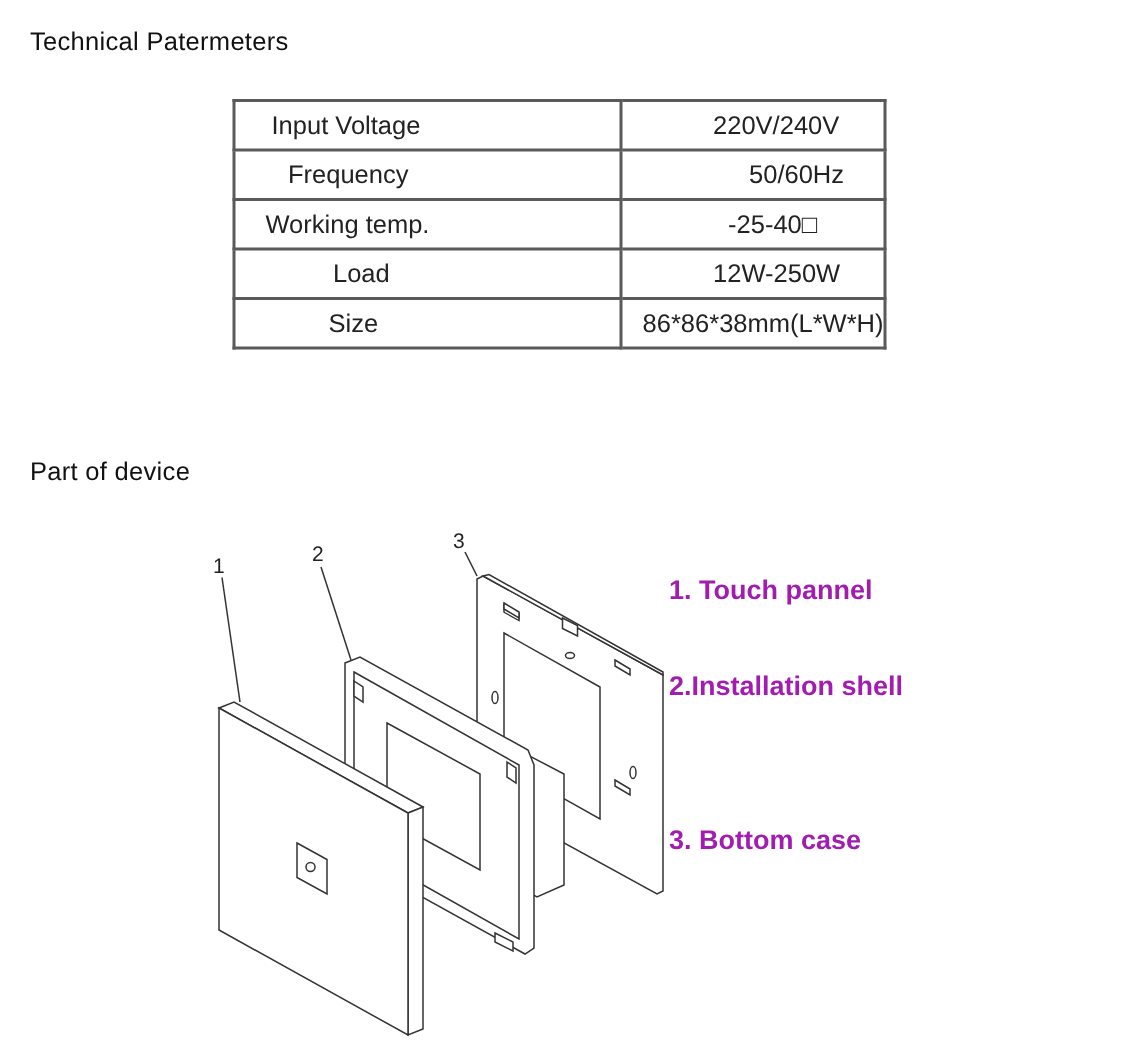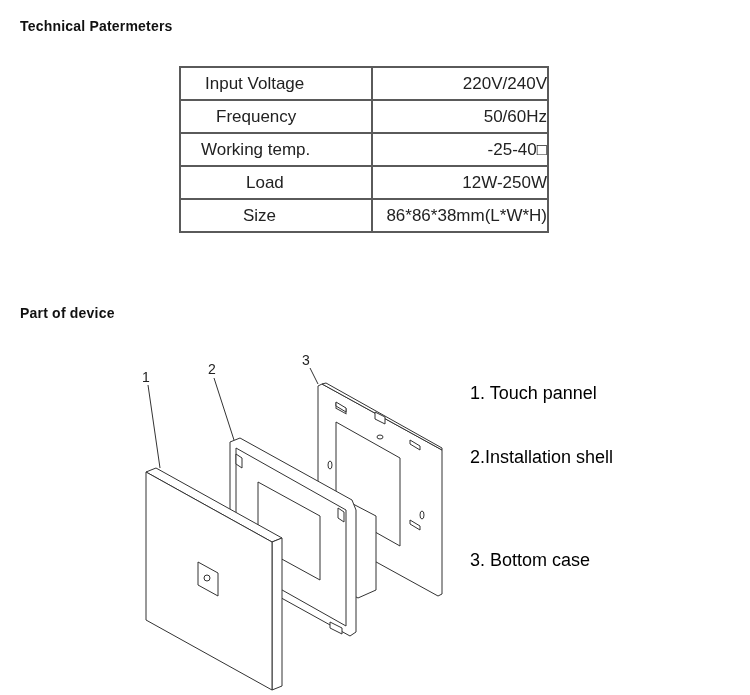--- a/index.html
+++ b/index.html
@@ -1,26 +1,26 @@
 <!DOCTYPE html>
 <html><head>
 <meta charset="utf-8">
 <style>
   html, body { margin: 0; padding: 0; background: #ffffff; }
   body { width: 750px; height: 695px; position: relative; overflow: hidden;
          font-family: "Liberation Sans", "DejaVu Sans", sans-serif; color: #1a1a1a; }
-  .heading { position: absolute; font-weight: bold; font-size: 14px; color: #111; letter-spacing: 0.2px; }
+  .heading { position: absolute; font-weight: normal; font-size: 17px; color: #111; letter-spacing: 0.2px; }
   #h1 { left: 20px; top: 18px; }
   #h2 { left: 20px; top: 305px; text-align: center; }
-  table.specs { position: absolute; left: 155px; top: 66px; width: 370px; border-collapse: collapse; margin-left: 24px; }
+  table.specs { position: absolute; left: 155px; top: 66px; width: 436px; border-collapse: collapse; }
   table.specs td { border: 2px solid #5a5a5a; height: 31px; font-size: 17px; color: #222;
                    padding: 0; vertical-align: middle; }
   table.specs td.label { width: 216px; text-align: left; }
-  table.specs td.value { text-align: right; }
-  .legend { position: absolute; left: 470px; font-size: 18px; color: #000000; }
+  table.specs td.value { text-align: left; }
+  .legend { position: absolute; left: 446px; font-size: 18px; color: #a21caf; font-weight: bold; }
   #leg1 { top: 383px; } #leg2 { top: 447px; } #leg3 { top: 505px; margin-top: 45px; }
   svg.diagram { position: absolute; left: 130px; top: 350px; }
   .num { font-size: 14px; fill: #222; font-family: "Liberation Sans", sans-serif; }
 </style>
 </head>
 <body>
 
 <div class="heading" id="h1">Technical Patermeters</div>
 
 <table class="specs">

